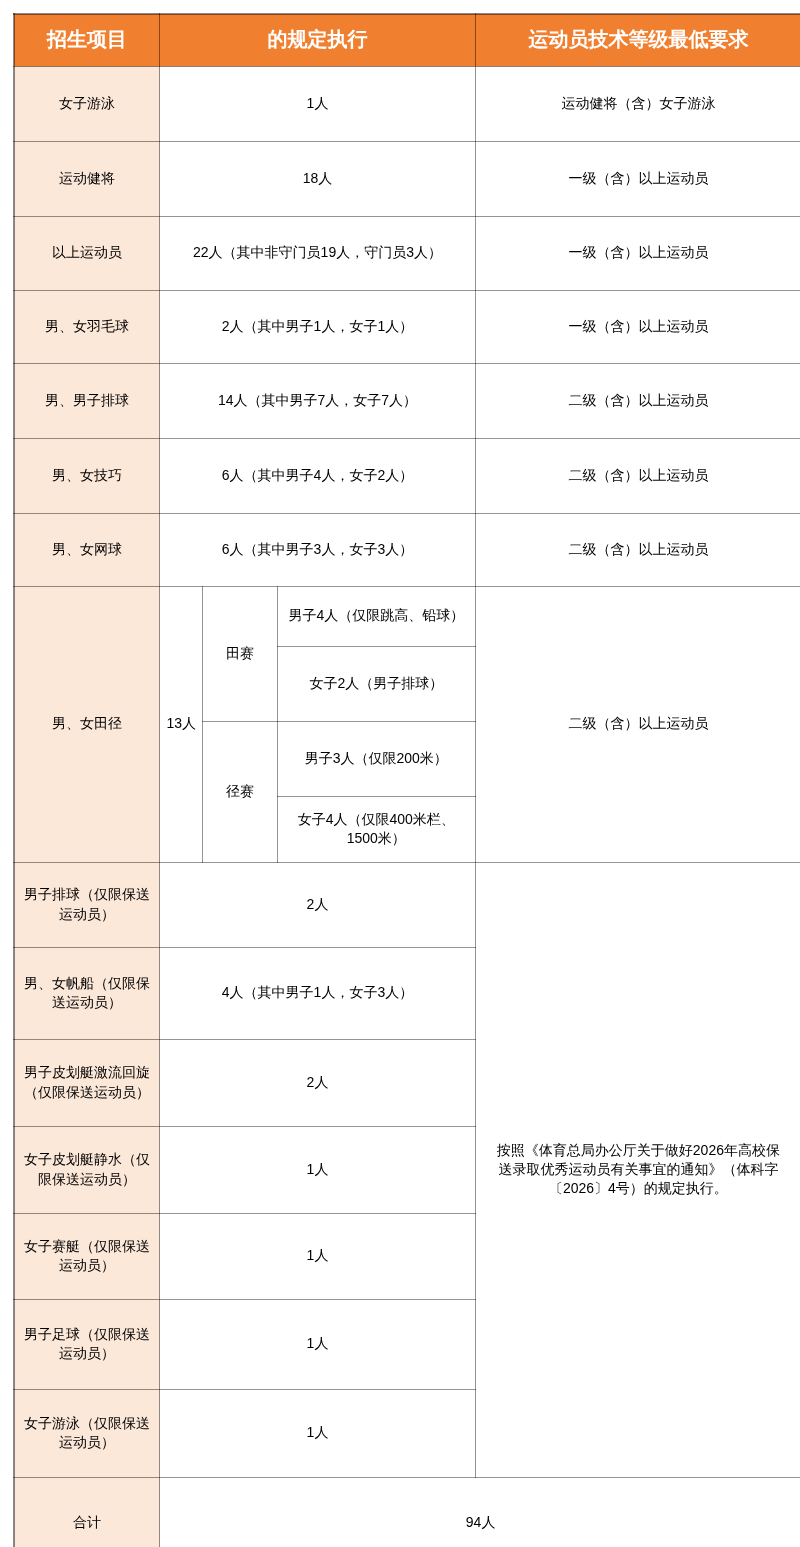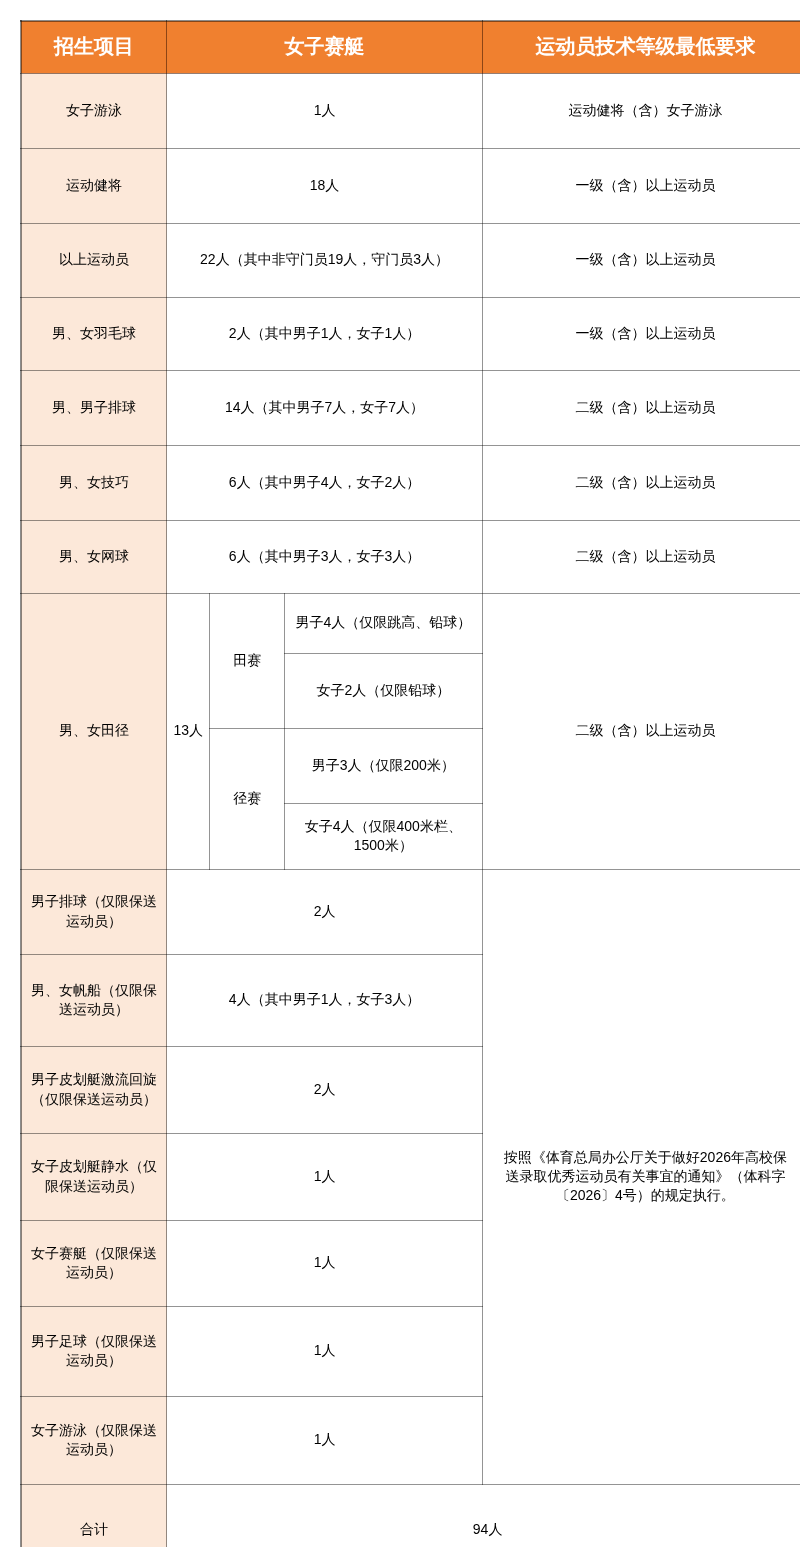--- a/index.html
+++ b/index.html
@@ -1,20 +1,20 @@
 <!DOCTYPE html>
 <html style="--header-bg: #F0802F; --label-bg: #FCE8D9;"><head>
 <meta charset="utf-8">
 <style>
   html, body { margin: 0; padding: 0; background: #ffffff; }
   .page {
     width: 800px;
     height: 1547px;
     box-sizing: border-box;
-    padding: 20px;
+    padding: 13px;
     background: #ffffff;
     font-family: "Liberation Sans", sans-serif;
     color: #000000;
   }
   table.adm {
     border-collapse: collapse;
     table-layout: fixed;
     width: 790px;
     height: 1535px;
     border: 2px solid rgba(0,0,0,0.45);
@@ -50,21 +50,21 @@
     <colgroup>
       <col style="width:145px">
       <col style="width:43px">
       <col style="width:74px">
       <col style="width:197px">
       <col style="width:325px">
     </colgroup>
     <thead>
       <tr style="height:52px">
         <th>招生项目</th>
-        <th colspan="3">女子赛艇</th>
+        <th colspan="3">的规定执行</th>
         <th>运动员技术等级最低要求</th>
       </tr>
     </thead>
     <tbody>
       <tr style="height:75px">
         <td class="label-col">女子游泳</td>
         <td colspan="3">1人</td>
         <td>运动健将（含）女子游泳</td>
       </tr>
       <tr style="height:75px">
@@ -99,21 +99,21 @@
       </tr>
 
       <tr style="height:60px">
         <td class="label-col" rowspan="4">男、女田径</td>
         <td class="tight" rowspan="4">13人</td>
         <td rowspan="2">田赛</td>
         <td>男子4人（仅限跳高、铅球）</td>
         <td rowspan="4">二级（含）以上运动员</td>
       </tr>
       <tr style="height:75px">
-        <td>女子2人（仅限铅球）</td>
+        <td>女子2人（男子排球）</td>
       </tr>
       <tr style="height:75px">
         <td rowspan="2">径赛</td>
         <td>男子3人（仅限200米）</td>
       </tr>
       <tr style="height:66px">
         <td>女子4人（仅限400米栏、1500米）</td>
       </tr>
 
       <tr style="height:85px">

